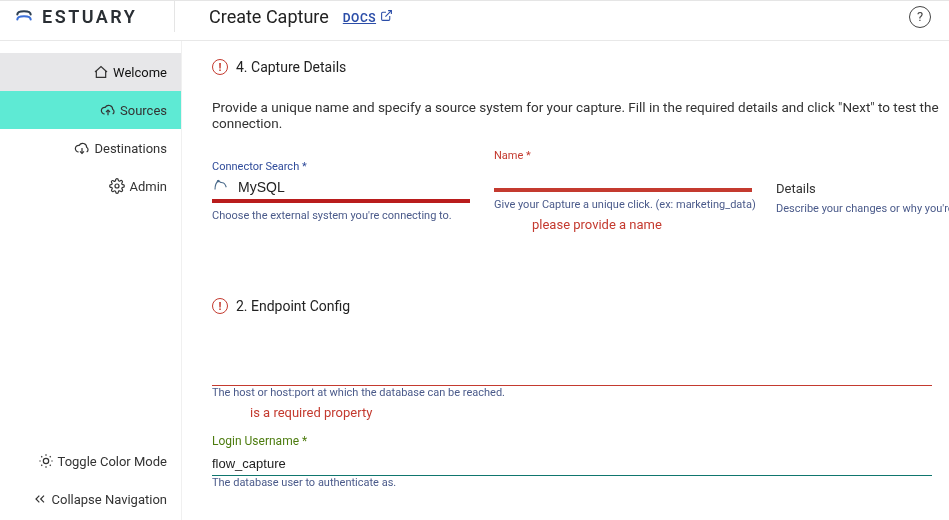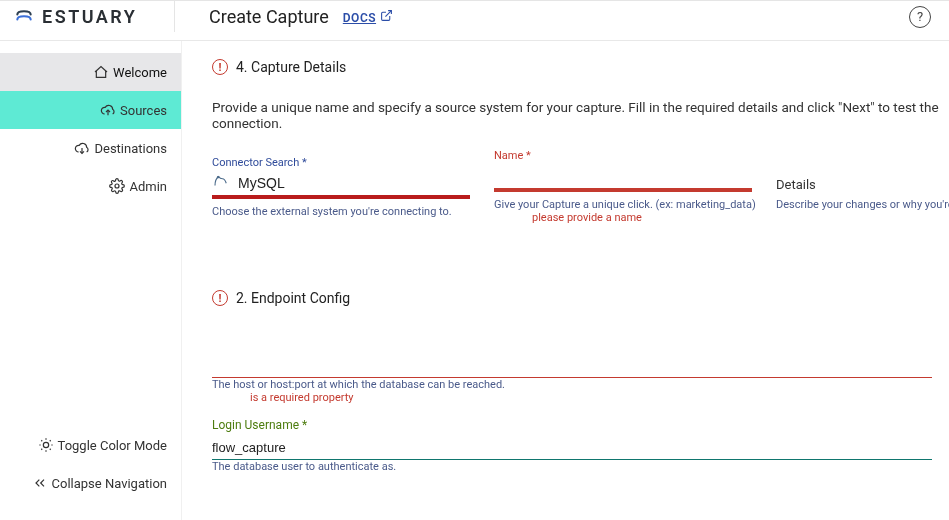--- a/index.html
+++ b/index.html
@@ -112,21 +112,21 @@
   }
   .nav-item.soft {
     background: #5eead4;
   }
   .nav-item .icon { width: 18px; display:flex; align-items:center; justify-content:center; }
   .nav-item .icon svg { stroke: #333; }
   .sidebar-spacer { flex: 1; }
   .sidebar-bottom {
     display: flex;
     flex-direction: column;
-    padding-bottom: 18px;
+    padding-bottom: 2px;
   }
 
   
   .main {
     flex: 1;
     overflow: hidden;
     padding: 18px 0 0 30px;
   }
   .section-header {
     display: flex;
@@ -186,22 +186,23 @@
     width: 100%;
     background: transparent;
   }
   .field-help {
     font-size: 11px;
     color: #4a5a8a;
     margin-top: 6px;
     white-space: nowrap;
   }
   .field-error {
-    font-size: 11px;
+    font-size: 13px;
     color: #c43a2f;
+    margin-top: 6px;
     padding-left: 38px;
   }
   .details-label {
     font-size: 13px;
     color: #333;
     padding-top: 14px;
   }
 
   .section2 { margin-top: 66px; }
   .config-field {

